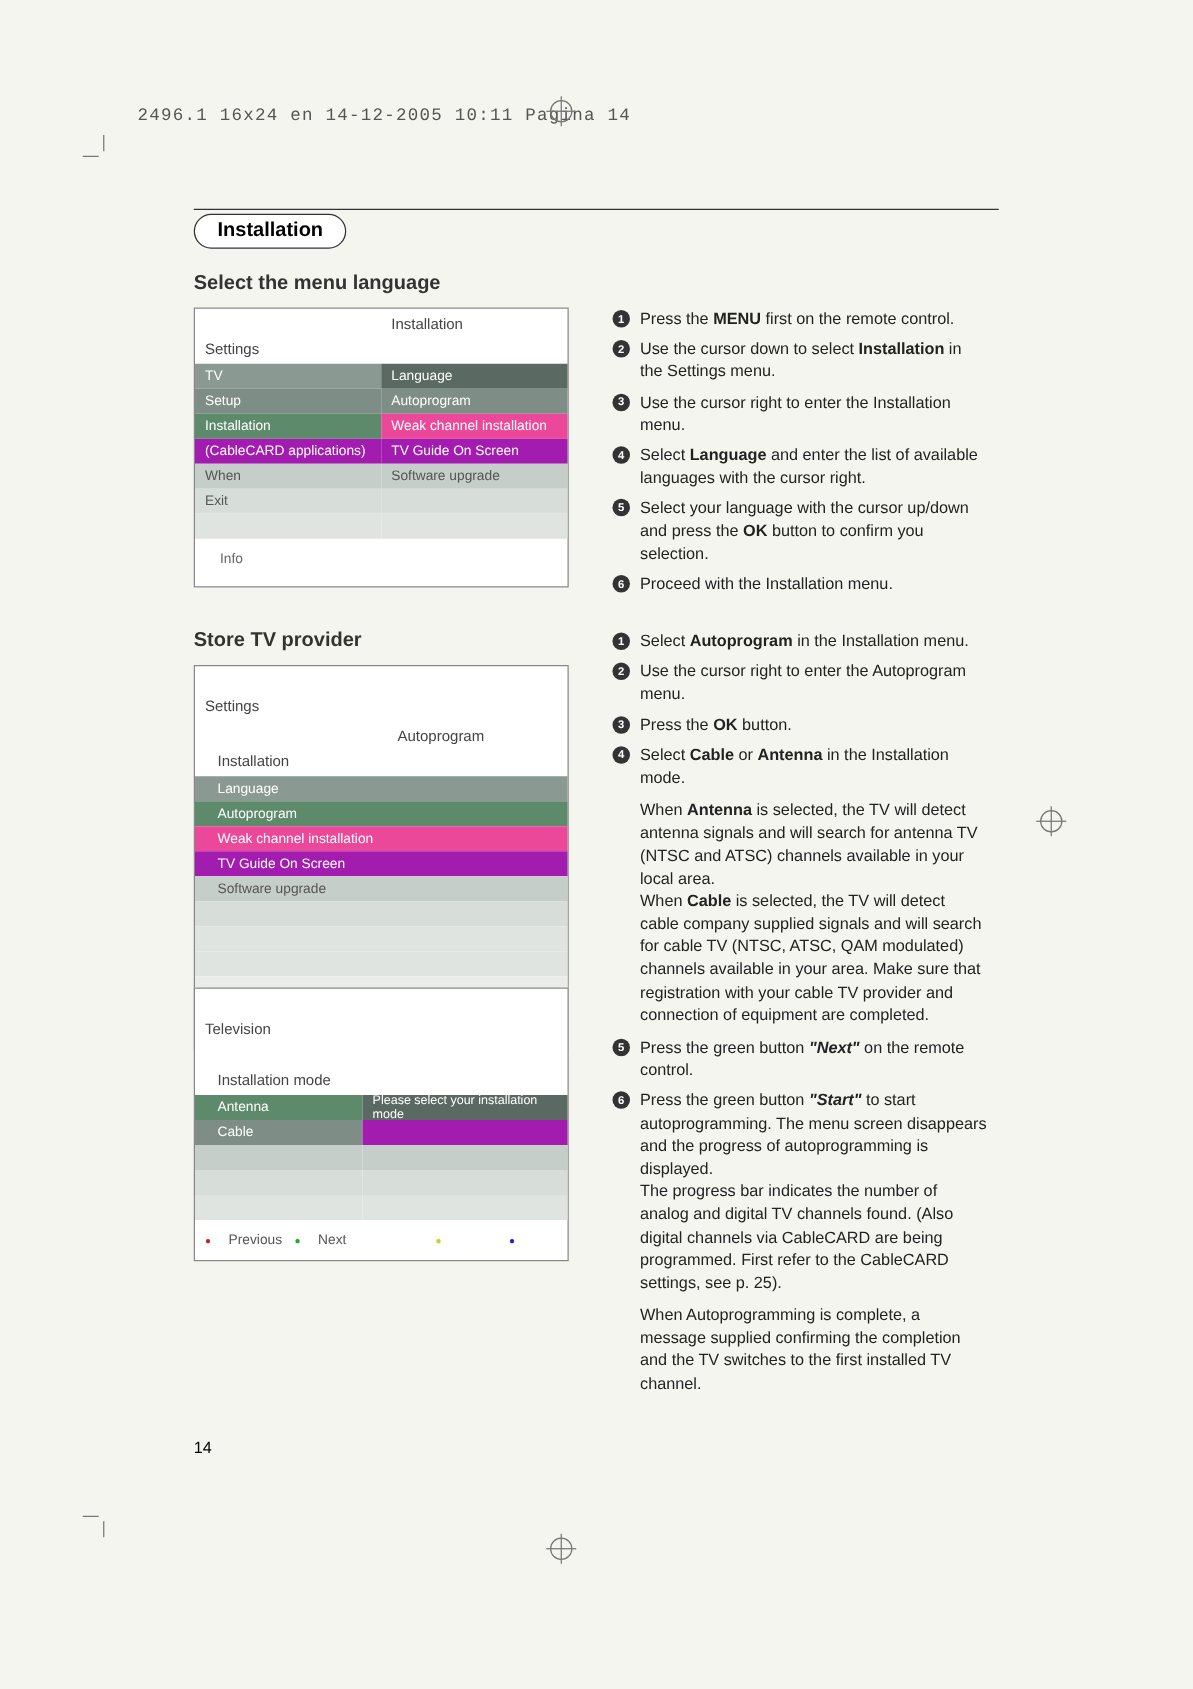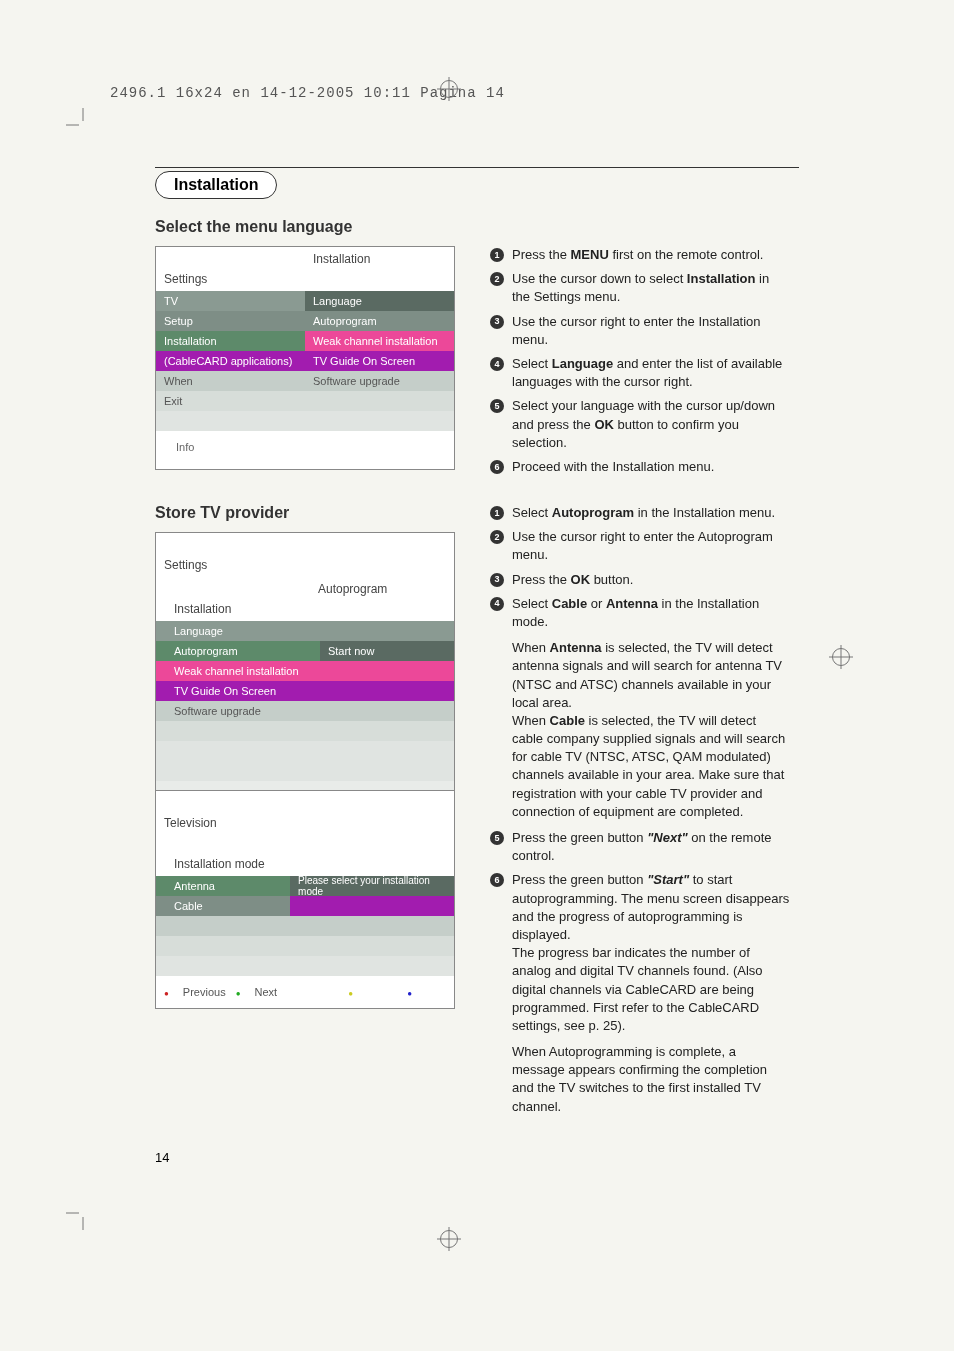--- a/index.html
+++ b/index.html
@@ -265,31 +265,20 @@
       <div class="menu-item g1" style="padding-left:18px">Language</div>
       <div class="menu-item highlight" style="padding-left:18px">Autoprogram</div>
       <div class="menu-item g3" style="padding-left:18px">Weak channel installation</div>
       <div class="menu-item g4" style="padding-left:18px">TV Guide On Screen</div>
       <div class="menu-item g5" style="padding-left:18px">Software upgrade</div>
       <div class="menu-item g6" style="padding-left:18px"></div>
       <div class="menu-item g7" style="padding-left:18px"></div>
       <div class="menu-item g7" style="padding-left:18px"></div>
       <div class="menu-item g8" style="padding-left:18px"></div>
     </div>
-    <div class="menu-col" style="flex:0.9">
-      <div class="menu-item g1"></div>
-      <div class="menu-item dark">Start now</div>
-      <div class="menu-item g3"></div>
-      <div class="menu-item g4"></div>
-      <div class="menu-item g5"></div>
-      <div class="menu-item g6"></div>
-      <div class="menu-item g7"></div>
-      <div class="menu-item g7"></div>
-      <div class="menu-item g8"></div>
-    </div>
   </div>
   <div class="info-row">Info</div>
 </div>
 
 <div class="menu-panel panel3">
   <div class="menu-title-left" style="padding:5px 8px">Television</div>
   <div class="menu-title-left" style="padding:2px 8px 5px 18px;">Installation mode</div>
   <div class="menu-cols">
     <div class="menu-col" style="flex:0.9">
       <div class="menu-item highlight" style="padding-left:18px">Antenna</div>
@@ -342,16 +331,16 @@
   <div class="step">
       <span class="step-num">5</span>
       <span class="step-text"><span>Press the green button </span><b><i>"Next"</i></b><span> on the remote control.</span><br></span>
     </div>
 
   <div class="step">
       <span class="step-num">6</span>
       <span class="step-text"><span>Press the green button </span><b><i>"Start"</i></b><span> to start autoprogramming. The menu screen disappears and the progress of autoprogramming is displayed.</span><br><span>The progress bar indicates the number of analog and digital TV channels found. (Also digital channels via CableCARD are being programmed. First refer to the CableCARD settings, see p. 25).</span></span>
     </div>
 
-  <div class="indent-block">When Autoprogramming is complete, a message appears confirming the completion and the TV switches to the first installed TV channel.</div>
+  <div class="indent-block">When Autoprogramming is complete, a message supplied confirming the completion and the TV switches to the first installed TV channel.</div>
 </div>
 
 <div class="page-num">14</div>
 
 </body></html>

